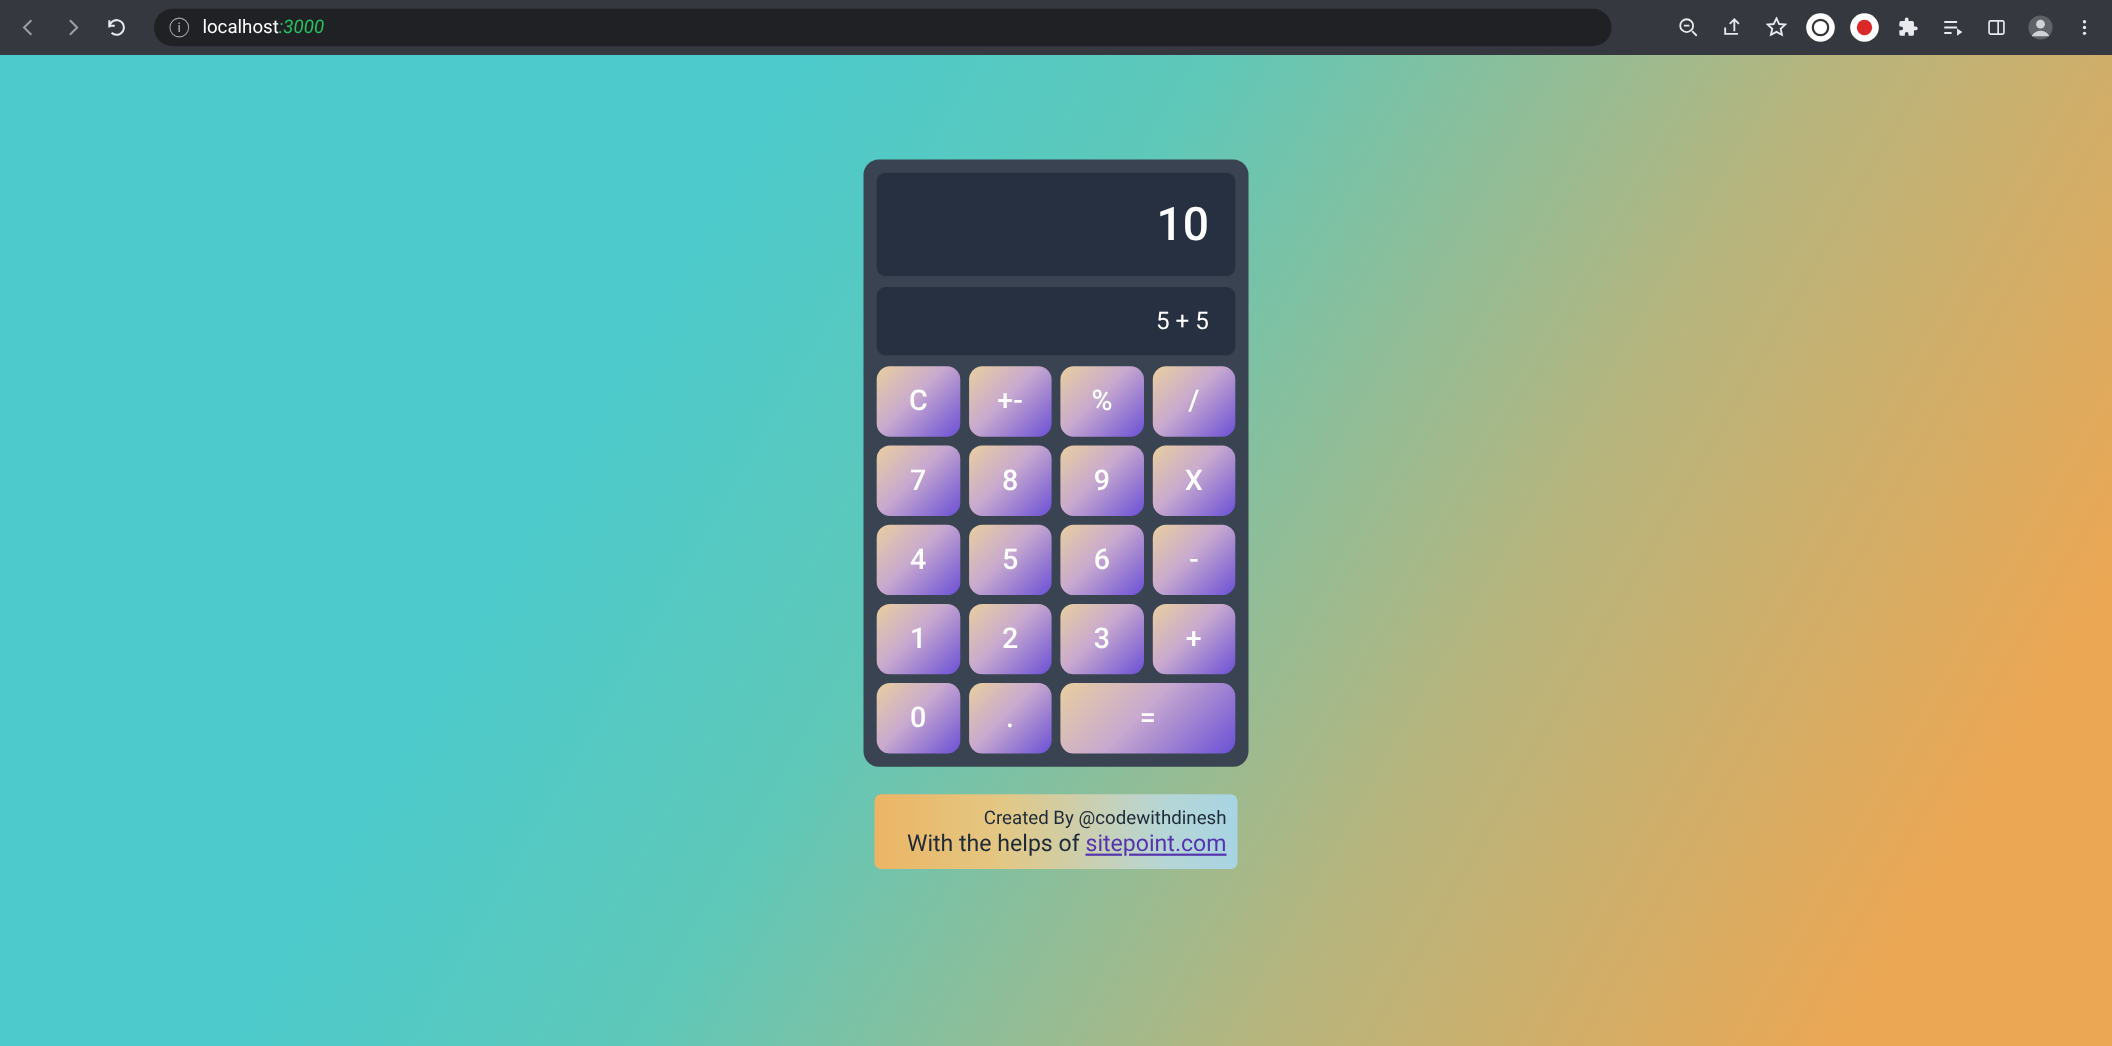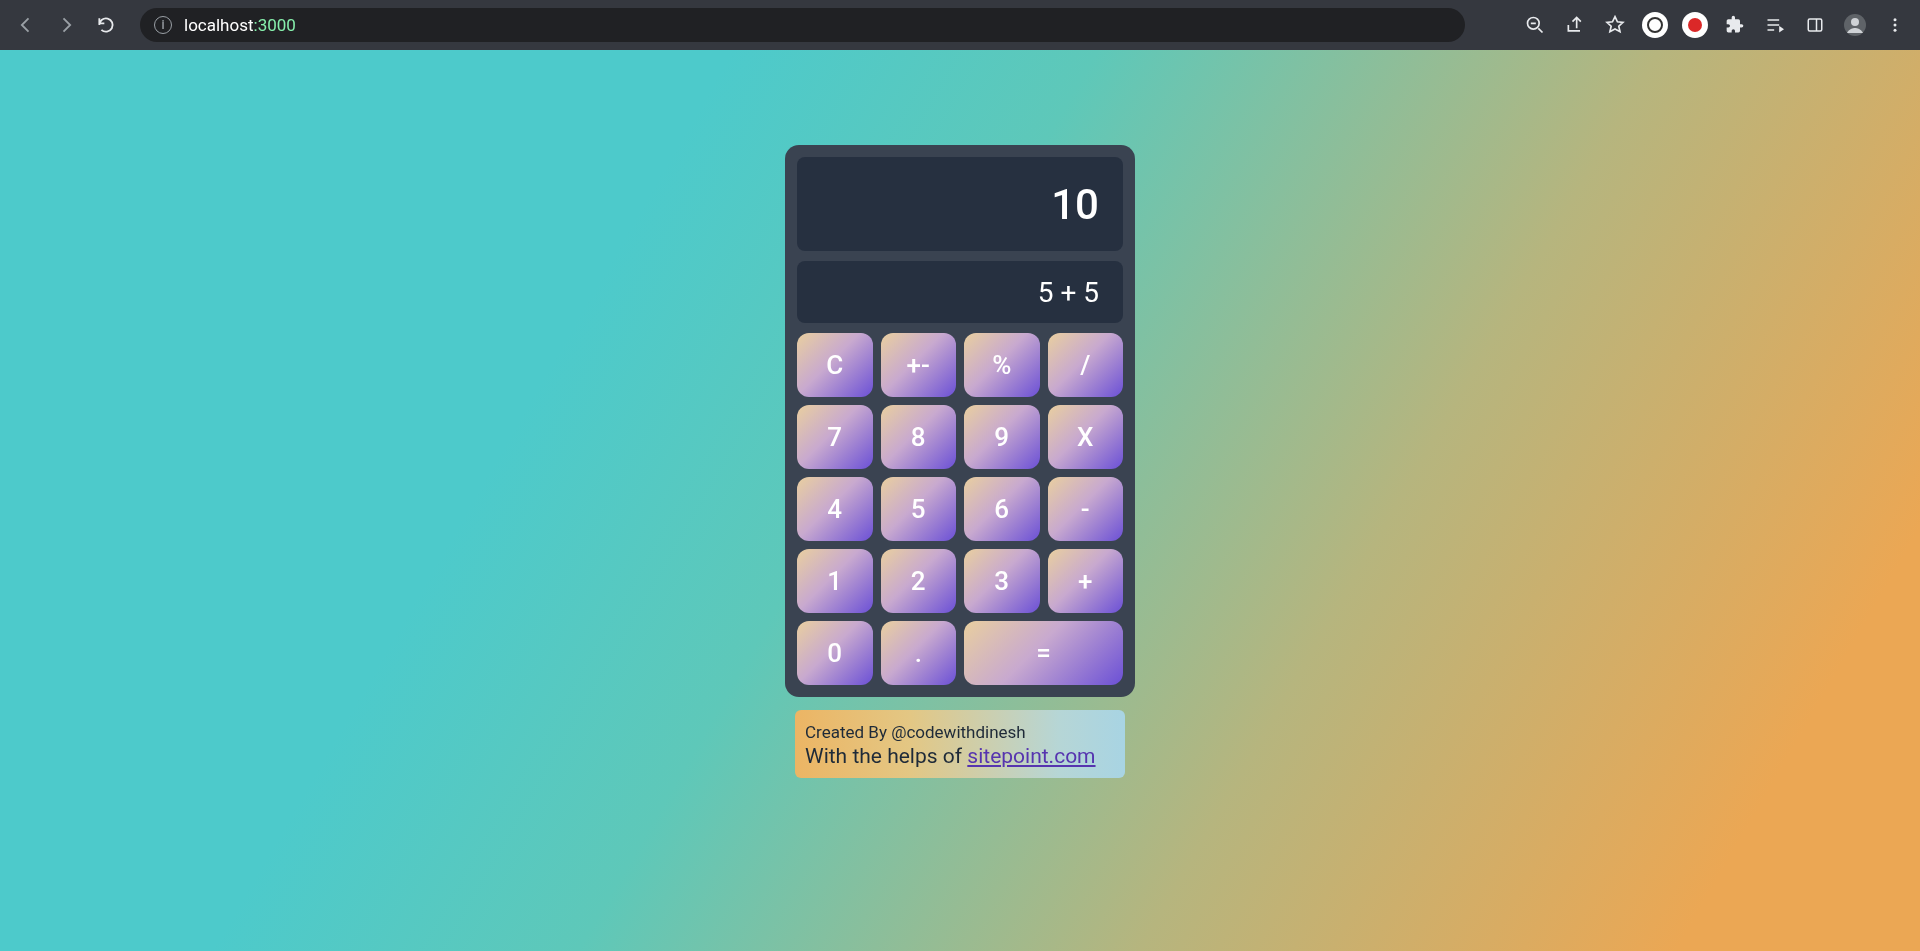--- a/index.html
+++ b/index.html
@@ -50,21 +50,21 @@
       gap: 12px;
       max-width: 1325px;
     }
     .address-bar .info-icon {
       width: 18px; height: 18px; color: #9aa0a6;
       display: flex; align-items: center; justify-content: center;
       border: 1.5px solid #9aa0a6; border-radius: 50%;
       font-size: 12px; font-weight: 500;
     }
     .url-text { color: #ffffff; }
-    .url-faded { color: #86efac; }
+    .url-faded { color: #22c55e; font-style: italic; }
     .toolbar-right { display: flex; align-items: center; gap: 6px; margin-left: auto; }
     .toolbar-icon {
       width: 34px; height: 34px; display: flex; align-items: center; justify-content: center;
       color: #e8eaed; cursor: pointer; border-radius: 50%;
     }
     .ext-circle { width: 26px; height: 26px; border-radius: 50%; background:#fff; display:flex;align-items:center;justify-content:center; }
     .ext-inner-red { width:14px; height:14px; background:#db2828; border-radius:50%; }
     .ext-inner-dark { width:16px; height:16px; border:2px solid #333; border-radius:50%; }
 
     
@@ -92,21 +92,21 @@
       background: #263040;
       border-radius: 8px;
       text-align: right;
       color: #fff;
       padding: 0 24px;
       display: flex;
       align-items: center;
       justify-content: flex-end;
     }
     .display-main { height: 94px; font-size: 42px; font-weight: 500; }
-    .display-sub  { height: 62px; font-size: 28px; font-weight: 400; }
+    .display-sub  { height: 62px; font-size: 22px; font-weight: 400; }
 
     .keypad {
       display: grid;
       grid-template-columns: repeat(4, 1fr);
       gap: 8px;
     }
     .key {
       height: 64px;
       border-radius: 12px;
       background: linear-gradient(135deg, #e9cf9f 0%, #c8a9cf 45%, #6b50d6 100%);
@@ -116,25 +116,25 @@
       display: flex;
       align-items: center;
       justify-content: center;
       cursor: pointer;
       user-select: none;
       border: none;
     }
     .key-equal { grid-column: span 2; }
 
     .credit-box {
-      margin-top: 13px;
+      margin-top: 25px;
       width: 330px;
       padding: 12px 10px 10px;
       border-radius: 6px;
-      text-align: left;
+      text-align: right;
       background: linear-gradient(90deg, #ecb564 0%, #e3c784 35%, #b6d6d6 80%, #a8d4e3 100%);
       color: #1e2a38;
       font-size: 17px;
     }
     .credit-sub { font-size: 21px; margin-top: 2px; }
     .credit-link { color: #5634af; text-decoration: underline; cursor: pointer; }
   </style>
 </head>
 <body>
 

